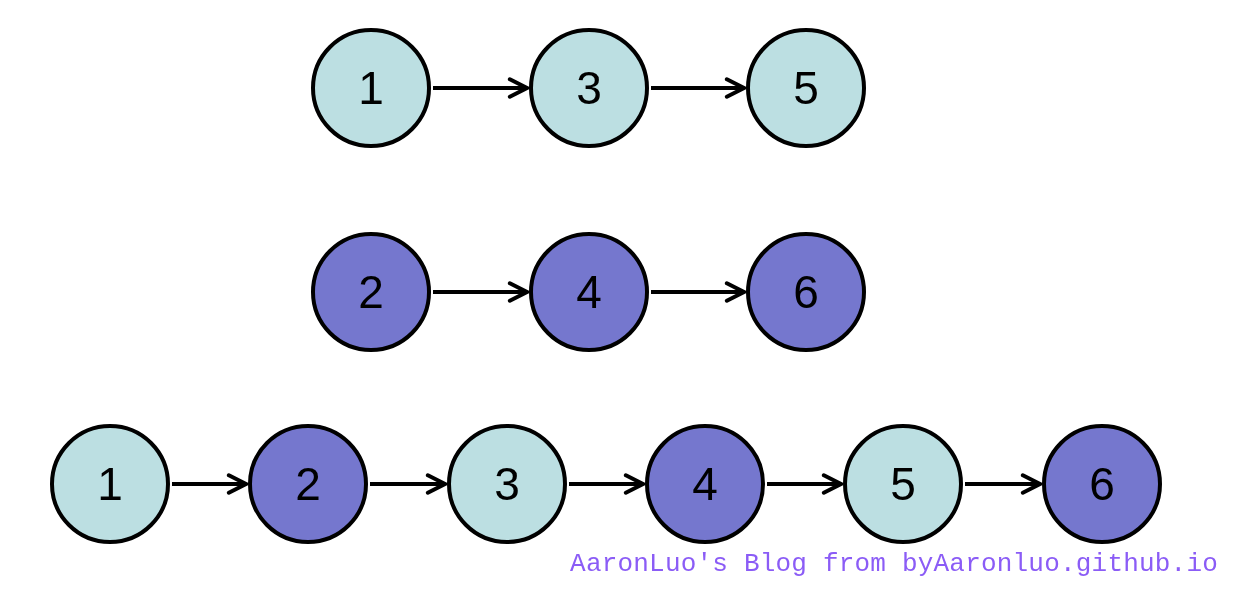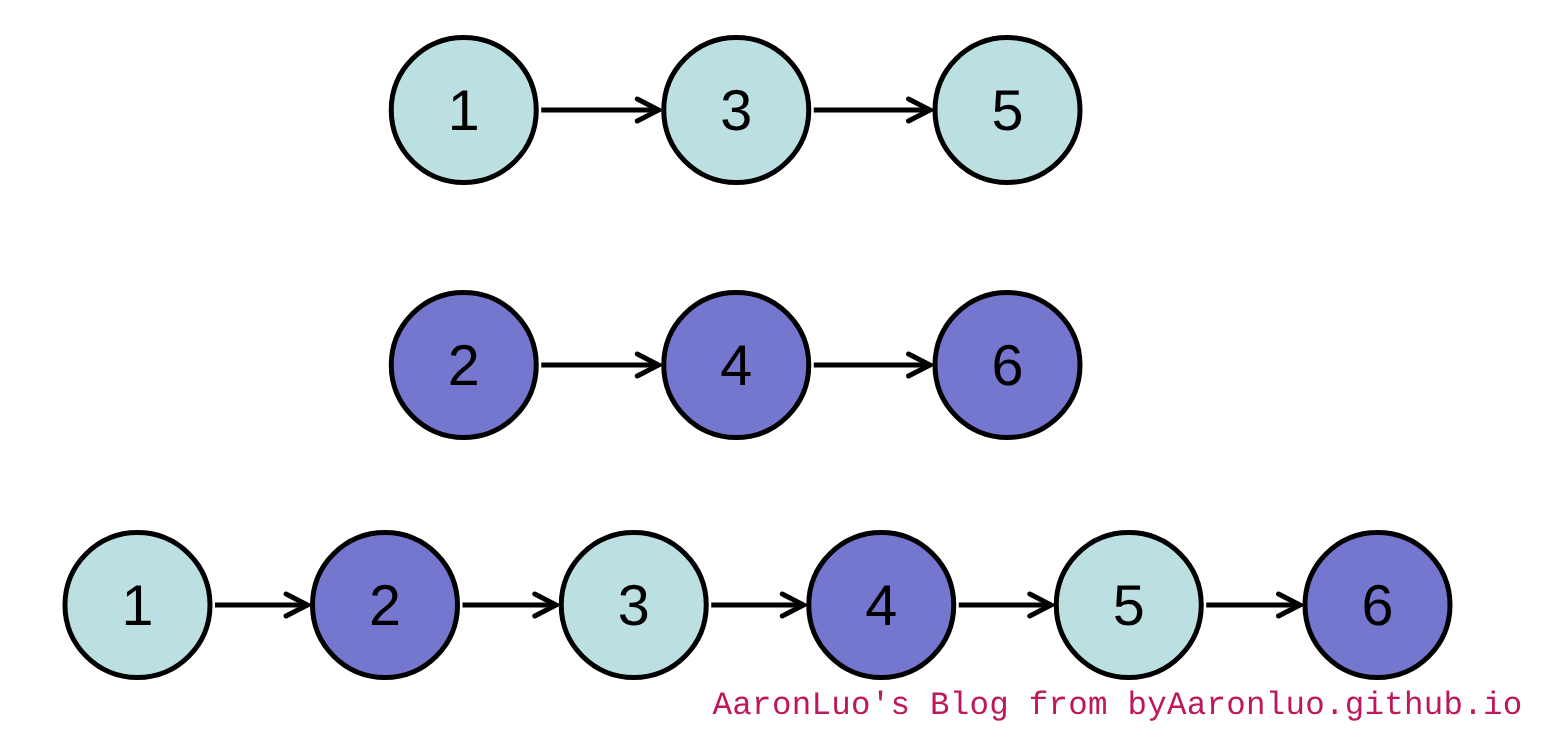--- a/index.html
+++ b/index.html
@@ -86,14 +86,14 @@
         <circle cx="507" cy="484" r="58" fill="#bcdfe2" stroke="#000000" stroke-width="4"></circle>
         <text x="507" y="484" dy="0.35em" class="node-label" fill="#000000" font-size="46">3</text>
         <circle cx="705" cy="484" r="58" fill="#7577ce" stroke="#000000" stroke-width="4"></circle>
         <text x="705" y="484" dy="0.35em" class="node-label" fill="#000000" font-size="46">4</text>
         <circle cx="903" cy="484" r="58" fill="#bcdfe2" stroke="#000000" stroke-width="4"></circle>
         <text x="903" y="484" dy="0.35em" class="node-label" fill="#000000" font-size="46">5</text>
         <circle cx="1102" cy="484" r="58" fill="#7577ce" stroke="#000000" stroke-width="4"></circle>
         <text x="1102" y="484" dy="0.35em" class="node-label" fill="#000000" font-size="46">6</text>
       </g>
     </svg>
-  <div class="watermark" style="color: #be185d;">AaronLuo's Blog from byAaronluo.github.io</div>
+  <div class="watermark" style="color: #8b5cf6;">AaronLuo's Blog from byAaronluo.github.io</div>
 </div>
 
 </body></html>

